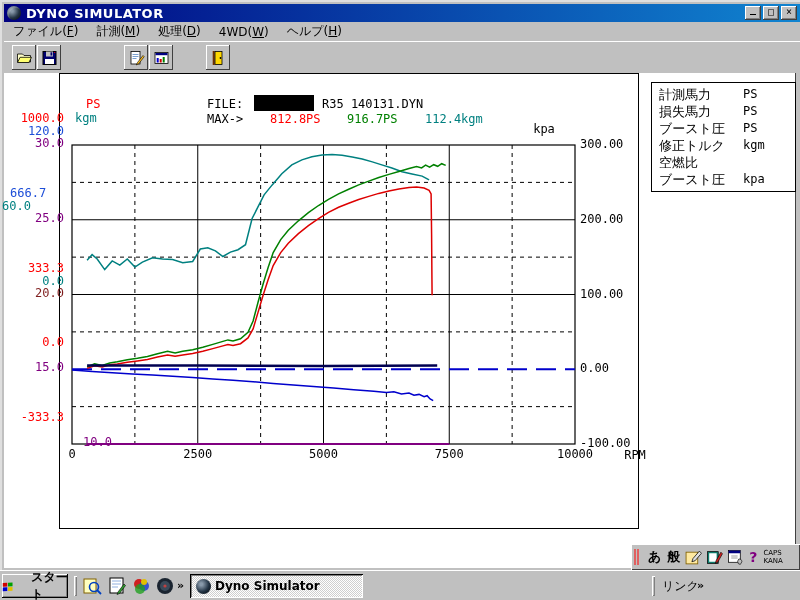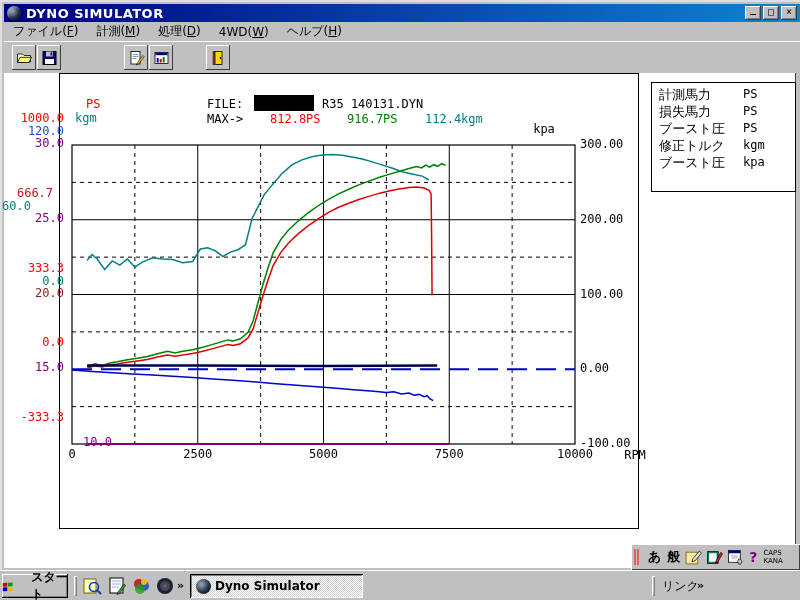--- a/index.html
+++ b/index.html
@@ -169,20 +169,24 @@
       </div>
       <div class="legrow">
         <span class="leglabel">ブースト圧</span>
         <span class="legunit">PS</span>
       </div>
       <div class="legrow">
         <span class="leglabel">修正トルク</span>
         <span class="legunit">kgm</span>
       </div>
       <div class="legrow">
+        <span class="leglabel">空燃比</span>
+        <span class="legunit"></span>
+      </div>
+      <div class="legrow">
         <span class="leglabel">ブースト圧</span>
         <span class="legunit">kpa</span>
       </div>
     </div>
 
   <div class="hdr red" style="left:84px;top:95px">PS</div>
   <div class="hdr teal" style="left:73px;top:109px">kgm</div>
   <div class="hdr" style="left:205px;top:95px">FILE:</div>
   <div class="redact"></div>
   <div class="hdr" style="left:320px;top:95px">R35  140131.DYN</div>
@@ -211,21 +215,21 @@
       <polyline points="70.0,367.3 573.0,367.3" fill="none" stroke="#0000cc" stroke-width="2" stroke-dasharray="20,9"></polyline>
       <polyline points="85.1,442.0 447.3,442.0" fill="none" stroke="#800080" stroke-width="2"></polyline>
       <polyline points="70.0,368.1 90.1,369.5 110.2,370.8 130.4,372.0 150.5,373.1 170.6,374.2 190.7,375.5 210.8,376.9 231.0,378.2 251.1,379.8 271.2,381.4 291.3,382.9 311.4,384.5 331.6,386.1 351.7,387.7 371.8,389.2 384.4,390.6 391.9,389.7 399.5,391.9 407.0,391.0 412.0,393.3 417.1,392.4 422.1,394.6 425.1,393.7 428.1,396.9 431.2,398.6" fill="none" stroke="#0000cc" stroke-width="1.5"></polyline>
       <polyline points="85.1,258.2 90.1,252.6 95.2,257.0 102.7,267.6 110.2,258.9 117.8,263.2 125.3,257.0 132.9,265.1 140.4,260.1 150.5,255.7 160.5,257.0 170.6,257.6 180.7,260.7 190.7,259.5 198.3,247.0 205.8,245.8 213.4,248.9 220.9,254.5 228.4,250.1 236.0,247.7 243.5,242.7 250.1,216.5 256.1,204.7 262.1,192.8 270.2,182.9 279.8,171.7 289.8,162.9 299.9,157.9 309.9,154.8 320.0,153.0 330.1,152.5 340.1,153.2 350.2,155.0 360.2,157.0 370.3,159.9 379.8,162.9 389.9,166.0 400.0,169.8 410.0,171.9 420.1,174.1 427.1,177.9" fill="none" stroke="#008080" stroke-width="1.5"></polyline>
       <polyline points="85.1,365.0 92.6,361.9 100.2,363.4 107.7,361.0 115.3,359.8 125.3,357.8 135.4,356.3 145.4,354.5 155.5,351.8 165.6,349.3 173.1,350.9 180.7,349.3 190.7,347.7 200.8,345.3 210.8,342.4 220.9,339.4 225.9,337.9 231.0,339.0 238.5,336.8 246.0,330.2 251.1,319.0 256.1,300.0 261.1,282.0 266.2,265.2 271.2,250.6 278.7,237.6 286.3,228.2 296.4,218.8 306.4,210.7 316.5,203.5 326.5,197.3 336.6,191.9 346.7,187.2 356.7,182.9 366.8,179.1 376.8,175.5 386.9,172.4 396.9,169.5 407.0,166.5 414.6,164.5 419.6,165.9 423.6,163.2 427.6,165.2 431.7,162.7 435.7,164.3 439.7,161.7 443.7,163.4" fill="none" stroke="#008000" stroke-width="1.5"></polyline>
       <polyline points="85.1,366.4 92.6,363.7 100.2,365.0 107.7,362.8 115.3,361.9 125.3,360.3 135.4,359.0 145.4,357.6 155.5,355.1 165.6,352.9 173.1,354.2 180.7,352.9 190.7,351.6 200.8,349.3 210.8,346.6 220.9,343.9 225.9,342.6 231.0,343.5 238.5,341.7 246.0,335.9 251.1,326.9 256.1,310.1 261.1,293.2 266.2,277.5 271.2,263.6 278.7,250.6 286.3,241.2 296.4,231.6 306.4,223.7 316.5,216.6 326.5,210.3 336.6,205.3 346.7,201.3 356.7,197.5 366.8,194.4 376.8,191.4 386.9,189.0 396.9,187.0 407.0,185.6 414.6,185.0 422.1,186.1 427.1,188.3 429.1,191.9 429.6,232.7 429.9,273.1 430.1,293.2" fill="none" stroke="#dd0000" stroke-width="1.5"></polyline>
       <polyline points="85.1,363.5 195.8,363.5 321.5,363.9 435.2,363.5" fill="none" stroke="#000050" stroke-width="2.5"></polyline>
     </svg>
   <div id="labels">
       <div class="axlbl" style="left: 0px; width: 62px; text-align: right; top: 110px; color: rgb(255, 0, 0);">1000.0</div>
-      <div class="axlbl" style="left: 2px; width: 62px; text-align: center; top: 184.75px; color: #b91c1c;">666.7</div>
+      <div class="axlbl" style="left: 8px; width: 62px; text-align: left; top: 184.75px; color: #1d4ed8;">666.7</div>
       <div class="axlbl" style="left: 0px; width: 62px; text-align: right; top: 259.5px; color: rgb(255, 0, 0);">333.3</div>
       <div class="axlbl" style="left: 0px; width: 62px; text-align: right; top: 334.25px; color: rgb(255, 0, 0);">0.0</div>
       <div class="axlbl" style="left: 0px; width: 62px; text-align: right; top: 409px; color: rgb(255, 0, 0);">-333.3</div>
       <div class="axlbl" style="left: 0px; width: 62px; text-align: right; top: 123px; color: #1d4ed8;">120.0</div>
       <div class="axlbl" style="left: 0px; width: 62px; top: 197.75px; color: rgb(0, 128, 128);">60.0</div>
       <div class="axlbl" style="left: 0px; width: 62px; text-align: right; top: 272.5px; color: rgb(0, 128, 128);">0.0</div>
       <div class="axlbl" style="left: 0px; width: 62px; text-align: right; top: 135px; color: rgb(128, 0, 128);">30.0</div>
       <div class="axlbl" style="left: 0px; width: 62px; text-align: right; top: 209.75px; color: rgb(128, 0, 128); padding-left: 20px;">25.0</div>
       <div class="axlbl" style="left: 0px; width: 62px; text-align: right; top: 284.5px; color: #7f1d1d;">20.0</div>
       <div class="axlbl" style="left: 0px; width: 62px; text-align: right; top: 359.25px; color: rgb(128, 0, 128);">15.0</div>

